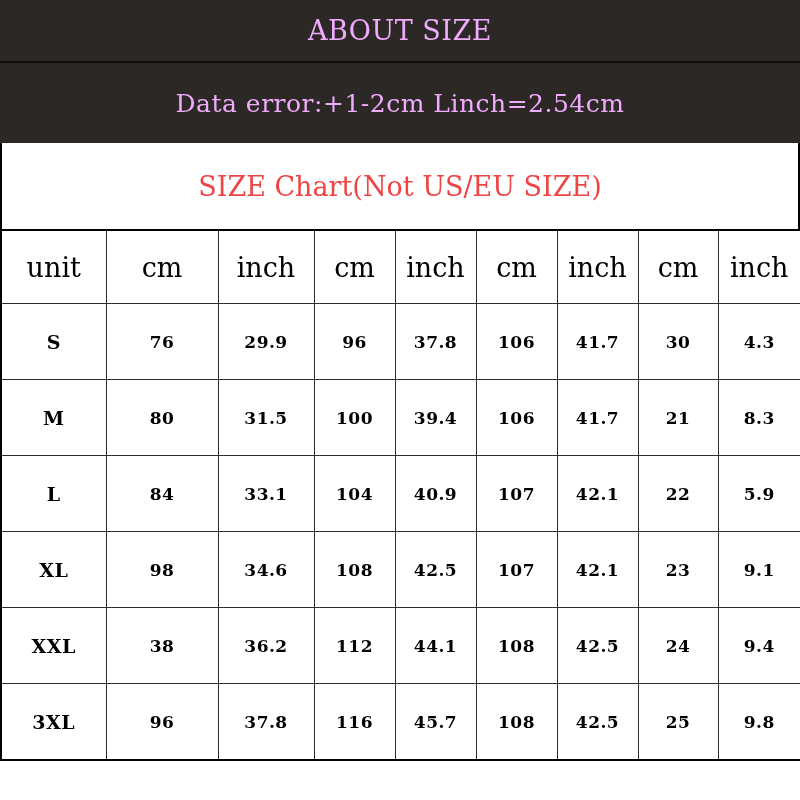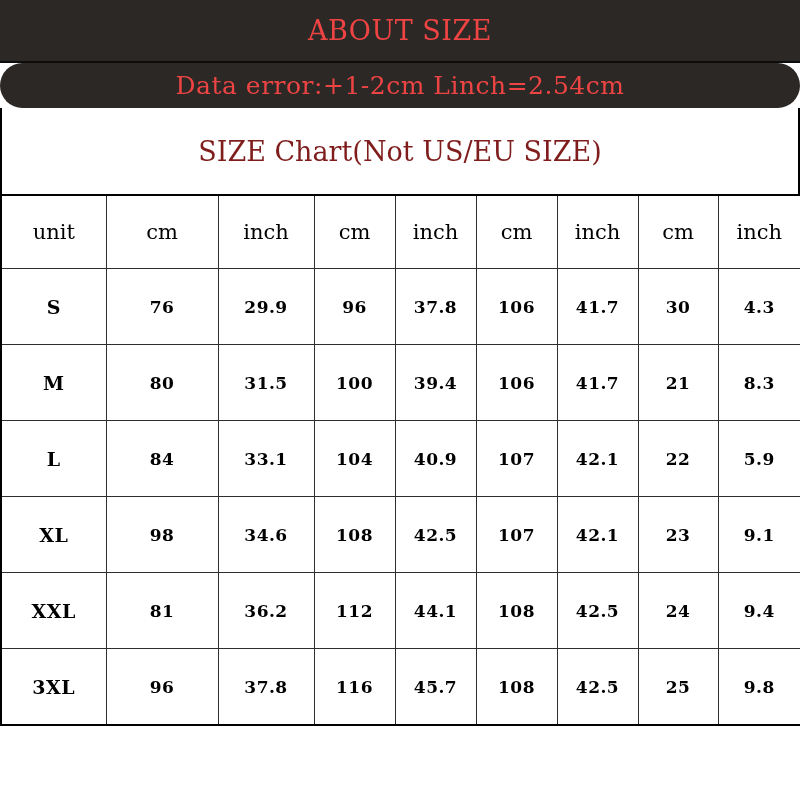--- a/index.html
+++ b/index.html
@@ -14,45 +14,44 @@
     background: #ffffff;
     overflow: hidden;
     font-family: "DejaVu Serif", "Liberation Serif", serif;
   }
 
   
   .band {
     box-sizing: border-box;
     width: 800px;
     background: #2b2826;
-    color: #ef4444;
+    color: #f0abfc;
     display: flex;
     align-items: center;
     justify-content: center;
     text-align: center;
     letter-spacing: 0.5px;
   }
   .band-about {
     height: 63px;
     font-size: 27px;
     border-bottom: 2px solid #0d0c0c;
   }
   .band-note {
-    height: 45px;
+    height: 80px;
     font-size: 25px;
-    border-radius: 30px;
   }
 
   
   .title-band {
     box-sizing: border-box;
     width: 800px;
     height: 86px;
     background: #ffffff;
-    color: #7f1d1d;
+    color: #ef4444;
     display: flex;
     align-items: center;
     justify-content: center;
     text-align: center;
     font-size: 27px;
     border-left: 2px solid #000000;
     border-right: 2px solid #000000;
   }
 
   
@@ -74,21 +73,21 @@
     border: 2px solid #000000;
   }
 
   .hdr-row td {
     height: 72px;
     font-size: 23px;
     font-weight: normal;
   }
   .unit-row td {
     height: 72px;
-    font-size: 21px;
+    font-size: 27px;
     font-weight: normal;
     margin-left: 35px;
   }
   .data-row td {
     height: 75px;
     font-size: 17px;
     font-weight: bold;
     letter-spacing: 0.5px;
   }
   .data-row td.size-cell {
@@ -193,21 +192,21 @@
         <td>108</td>
         <td>42.5</td>
         <td>107</td>
         <td>42.1</td>
         <td>23</td>
         <td>9.1</td>
       </tr>
 
       <tr class="data-row">
         <td class="size-cell">XXL</td>
-        <td>81</td>
+        <td>38</td>
         <td>36.2</td>
         <td>112</td>
         <td>44.1</td>
         <td>108</td>
         <td>42.5</td>
         <td>24</td>
         <td>9.4</td>
       </tr>
 
       <tr class="data-row">

